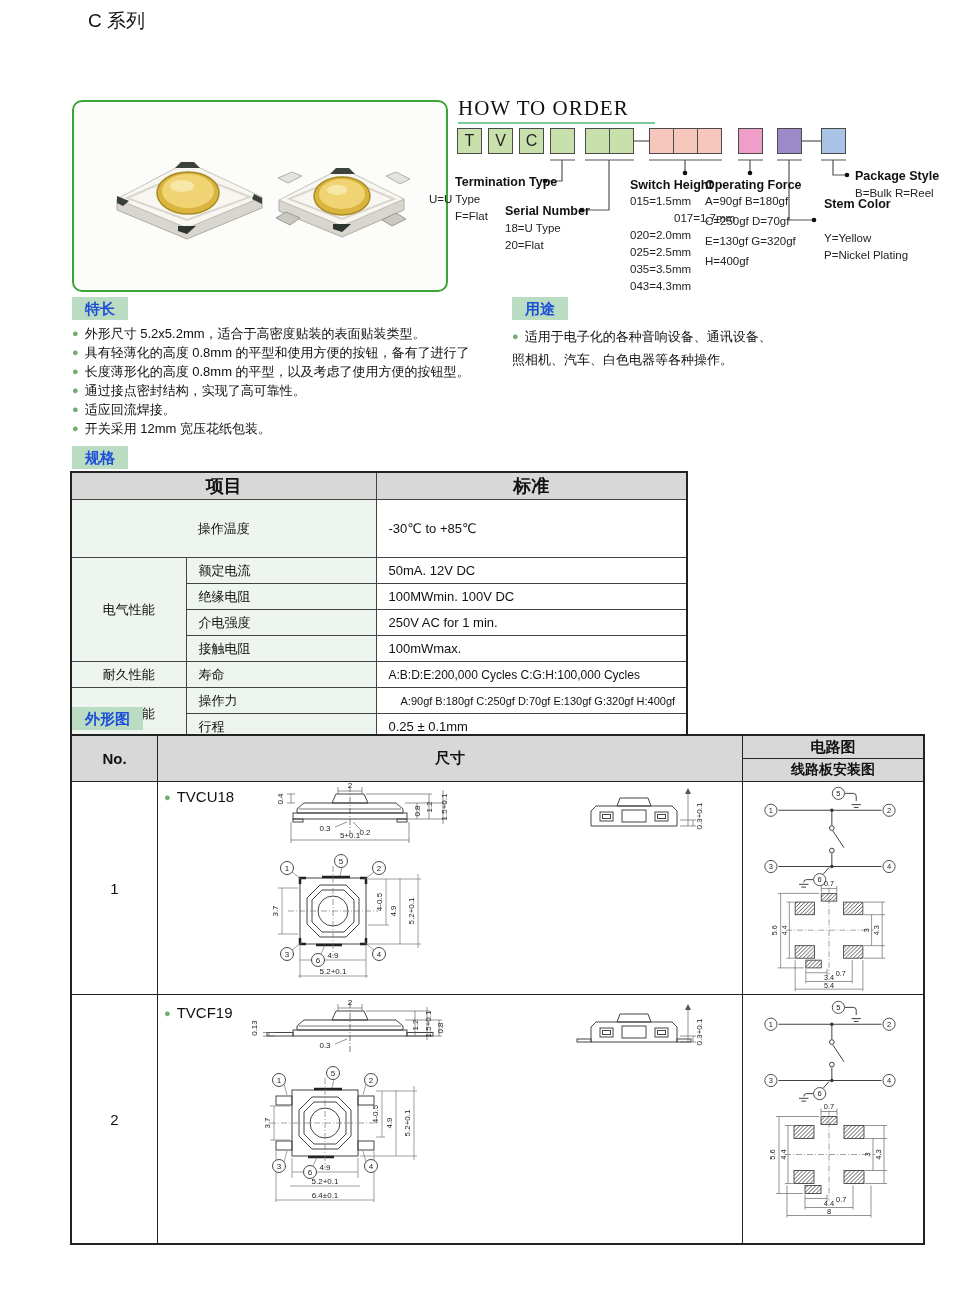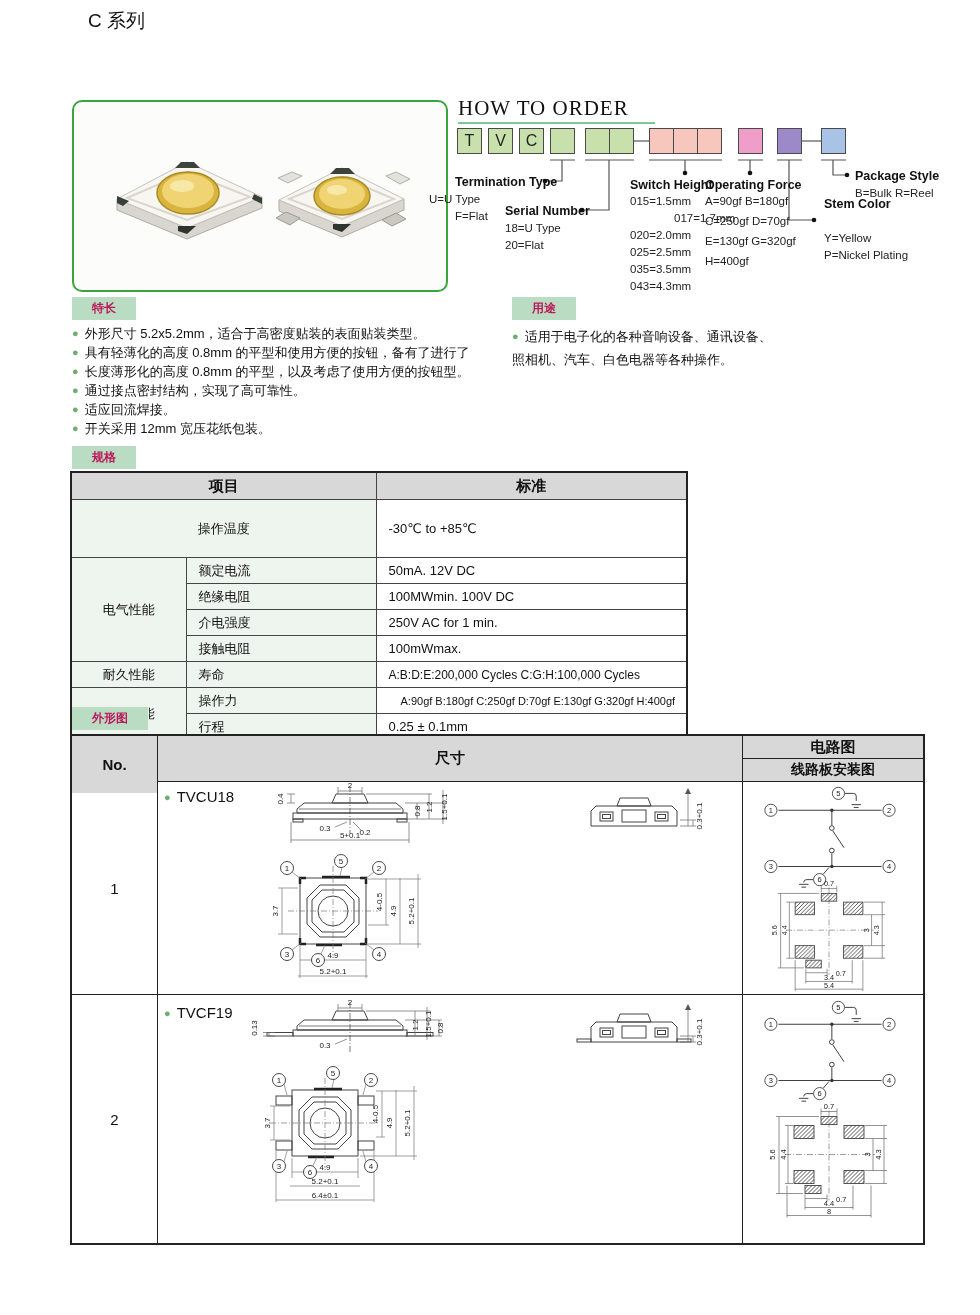--- a/index.html
+++ b/index.html
@@ -1,35 +1,35 @@
 <!DOCTYPE html>
 <html><head>
 <meta charset="utf-8">
 <style>
   html,body{margin:0;padding:0;background:#fff;}
   #page{position:relative;width:980px;height:1315px;background:#fff;overflow:hidden;
         font-family:"Liberation Sans","DejaVu Sans",sans-serif;color:#111;}
   .abs{position:absolute;}
-  .badge{position:absolute;background:#b9dcc2;color:#be185d;font-size:12px;font-weight:bold;
-         padding:2px 20px;line-height:19px;}
+  .badge{position:absolute;background:#b9dcc2;color:#1d4ed8;font-size:15px;font-weight:bold;
+         padding:2px 13px;line-height:19px;}
   .bullet{color:#6fae6f;font-size:11px;margin-right:6px;vertical-align:1px;}
   .feat-line{position:absolute;left:72px;font-size:13px;white-space:nowrap;}
   .hto-label{position:absolute;font-size:12.5px;font-weight:bold;white-space:nowrap;}
   .hto-line{position:absolute;font-size:11.5px;white-space:nowrap;color:#222;}
   .obox{position:absolute;top:128px;height:26px;border:1.5px solid #4a4a4a;box-sizing:border-box;
         display:flex;align-items:center;justify-content:center;font-size:16px;color:#222;}
   .ob-green{background:#c8e0ab;} .ob-salmon{background:#f7c6bd;} .ob-pink{background:#ef9ec9;}
   .ob-purple{background:#9b8ac7;} .ob-blue{background:#a9c3e6;}
   .obox .cell{flex:1;height:100%;display:flex;align-items:center;justify-content:center;
         border-left:1.5px solid #4a4a4a;}
   .obox .cell:first-child{border-left:none;}
   table.spec{position:absolute;left:70px;top:471px;width:616px;border-collapse:collapse;
         border:2px solid #222;font-size:13px;table-layout:fixed;}
   table.spec td{border:1px solid #444;height:25px;padding:0 0 0 12px;background:#fff;}
-  table.spec td.hd{background:#d8d8d8;text-align:center;font-weight:600;font-size:15px;height:26px;padding:0;}
+  table.spec td.hd{background:#d8d8d8;text-align:center;font-weight:600;font-size:18px;height:26px;padding:0;}
   table.spec td.grp{background:#eef4ee;text-align:center;padding:0;}
   table.spec td.lbl{background:#eef4ee;}
   .otable{position:absolute;left:70px;top:734px;width:855px;height:511px;border:2px solid #222;box-sizing:border-box;}
   .oline{position:absolute;background:#222;}
   .ohead{position:absolute;display:flex;align-items:center;justify-content:center;background:#d8d8d8;
          font-size:15px;font-weight:600;}
   .ocell-no{position:absolute;display:flex;align-items:center;justify-content:center;font-size:15px;}
   .model{position:absolute;font-size:15px;white-space:nowrap;}
   svg text{font-family:"Liberation Sans","DejaVu Sans",sans-serif;}
 </style>
@@ -215,21 +215,21 @@
   <div class="badge" style="left:72px;top:707px;">外形图</div>
 
   <div class="otable">
 
     <div class="oline" style="left:85px;top:0;width:1px;height:507px;"></div>
     <div class="oline" style="left:670px;top:0;width:1px;height:507px;"></div>
     <div class="oline" style="left:0;top:45px;width:851px;height:1px;"></div>
     <div class="oline" style="left:670px;top:22px;width:181px;height:1px;"></div>
     <div class="oline" style="left:0;top:258px;width:851px;height:1px;"></div>
 
-    <div class="ohead" style="left:0;top:0;width:85px;height:57px;">No.</div>
+    <div class="ohead" style="left:0;top:0;width:85px;height:45px;">No.</div>
     <div class="ohead" style="left:86px;top:0;width:584px;height:45px;">尺寸</div>
     <div class="ohead" style="left:671px;top:0;width:180px;height:22px;">电路图</div>
     <div class="ohead" style="left:671px;top:23px;width:180px;height:22px;font-size:14px;">线路板安装图</div>
 
     <div class="ocell-no" style="left:0;top:46px;width:85px;height:212px;">1</div>
     <div class="ocell-no" style="left:0;top:259px;width:85px;height:248px;">2</div>
 
     <div class="model" style="left:92px;top:52px;">
       <span class="bullet">●</span><span>TVCU18</span>
     </div>

